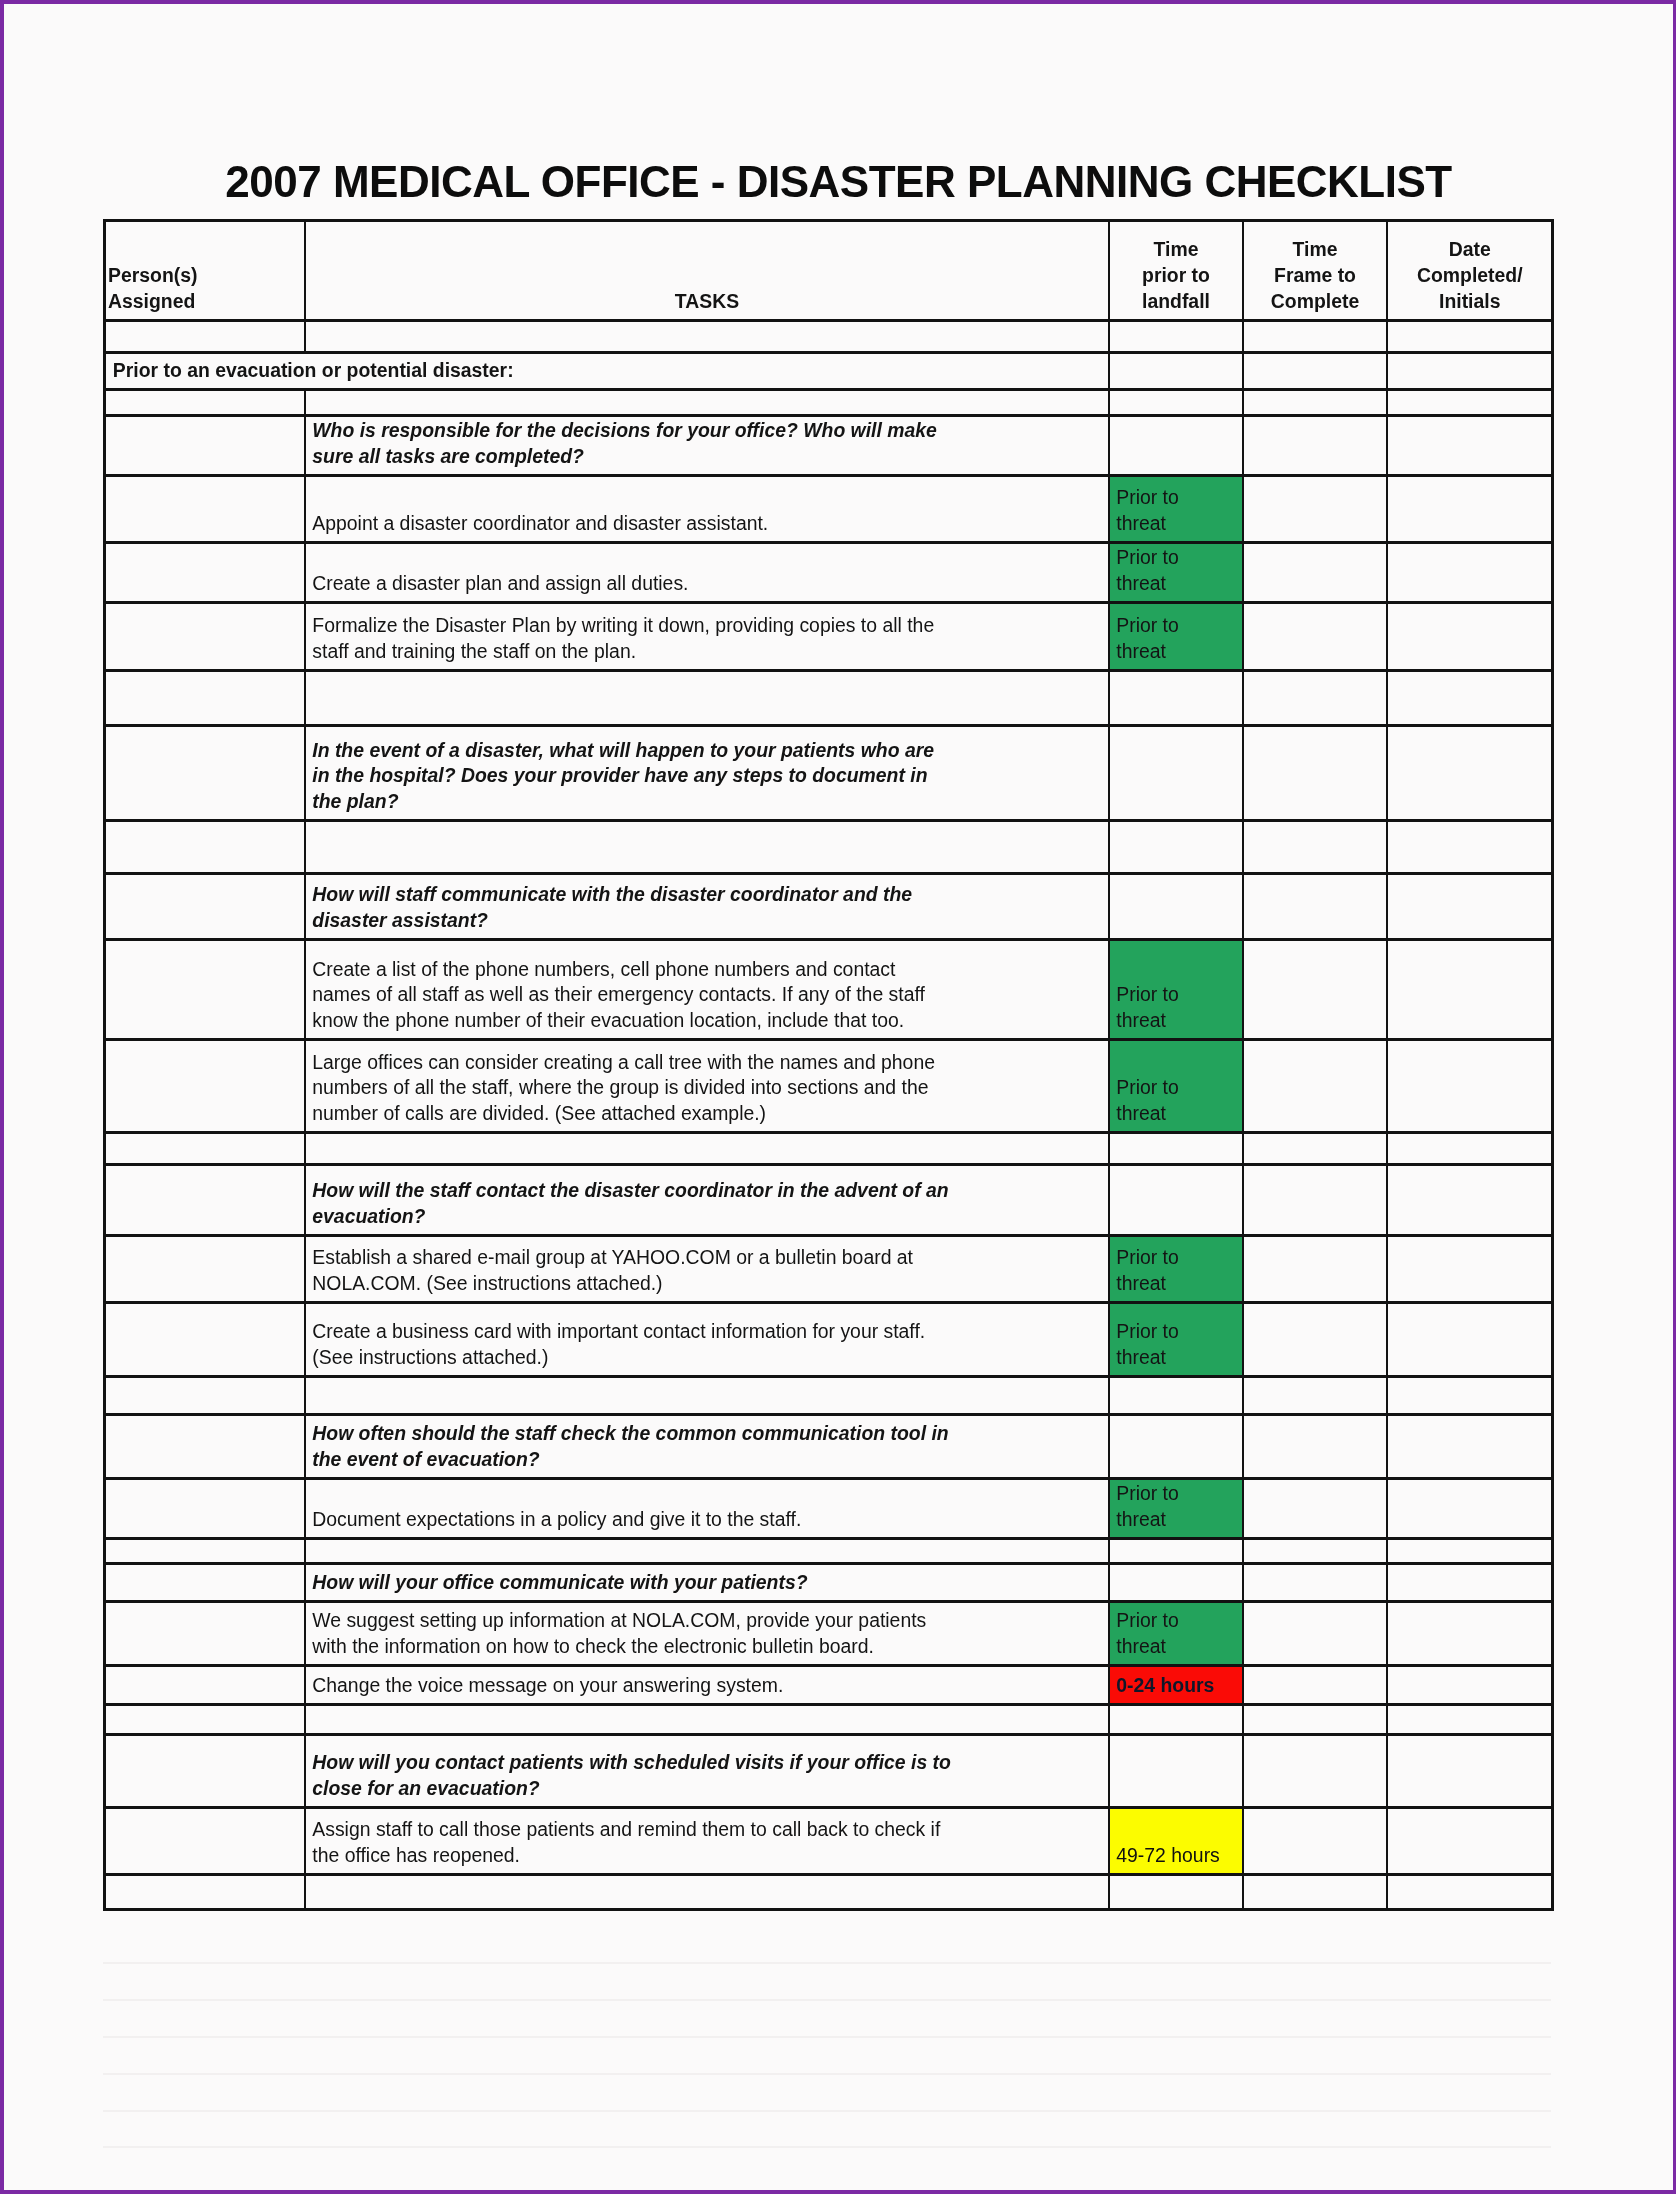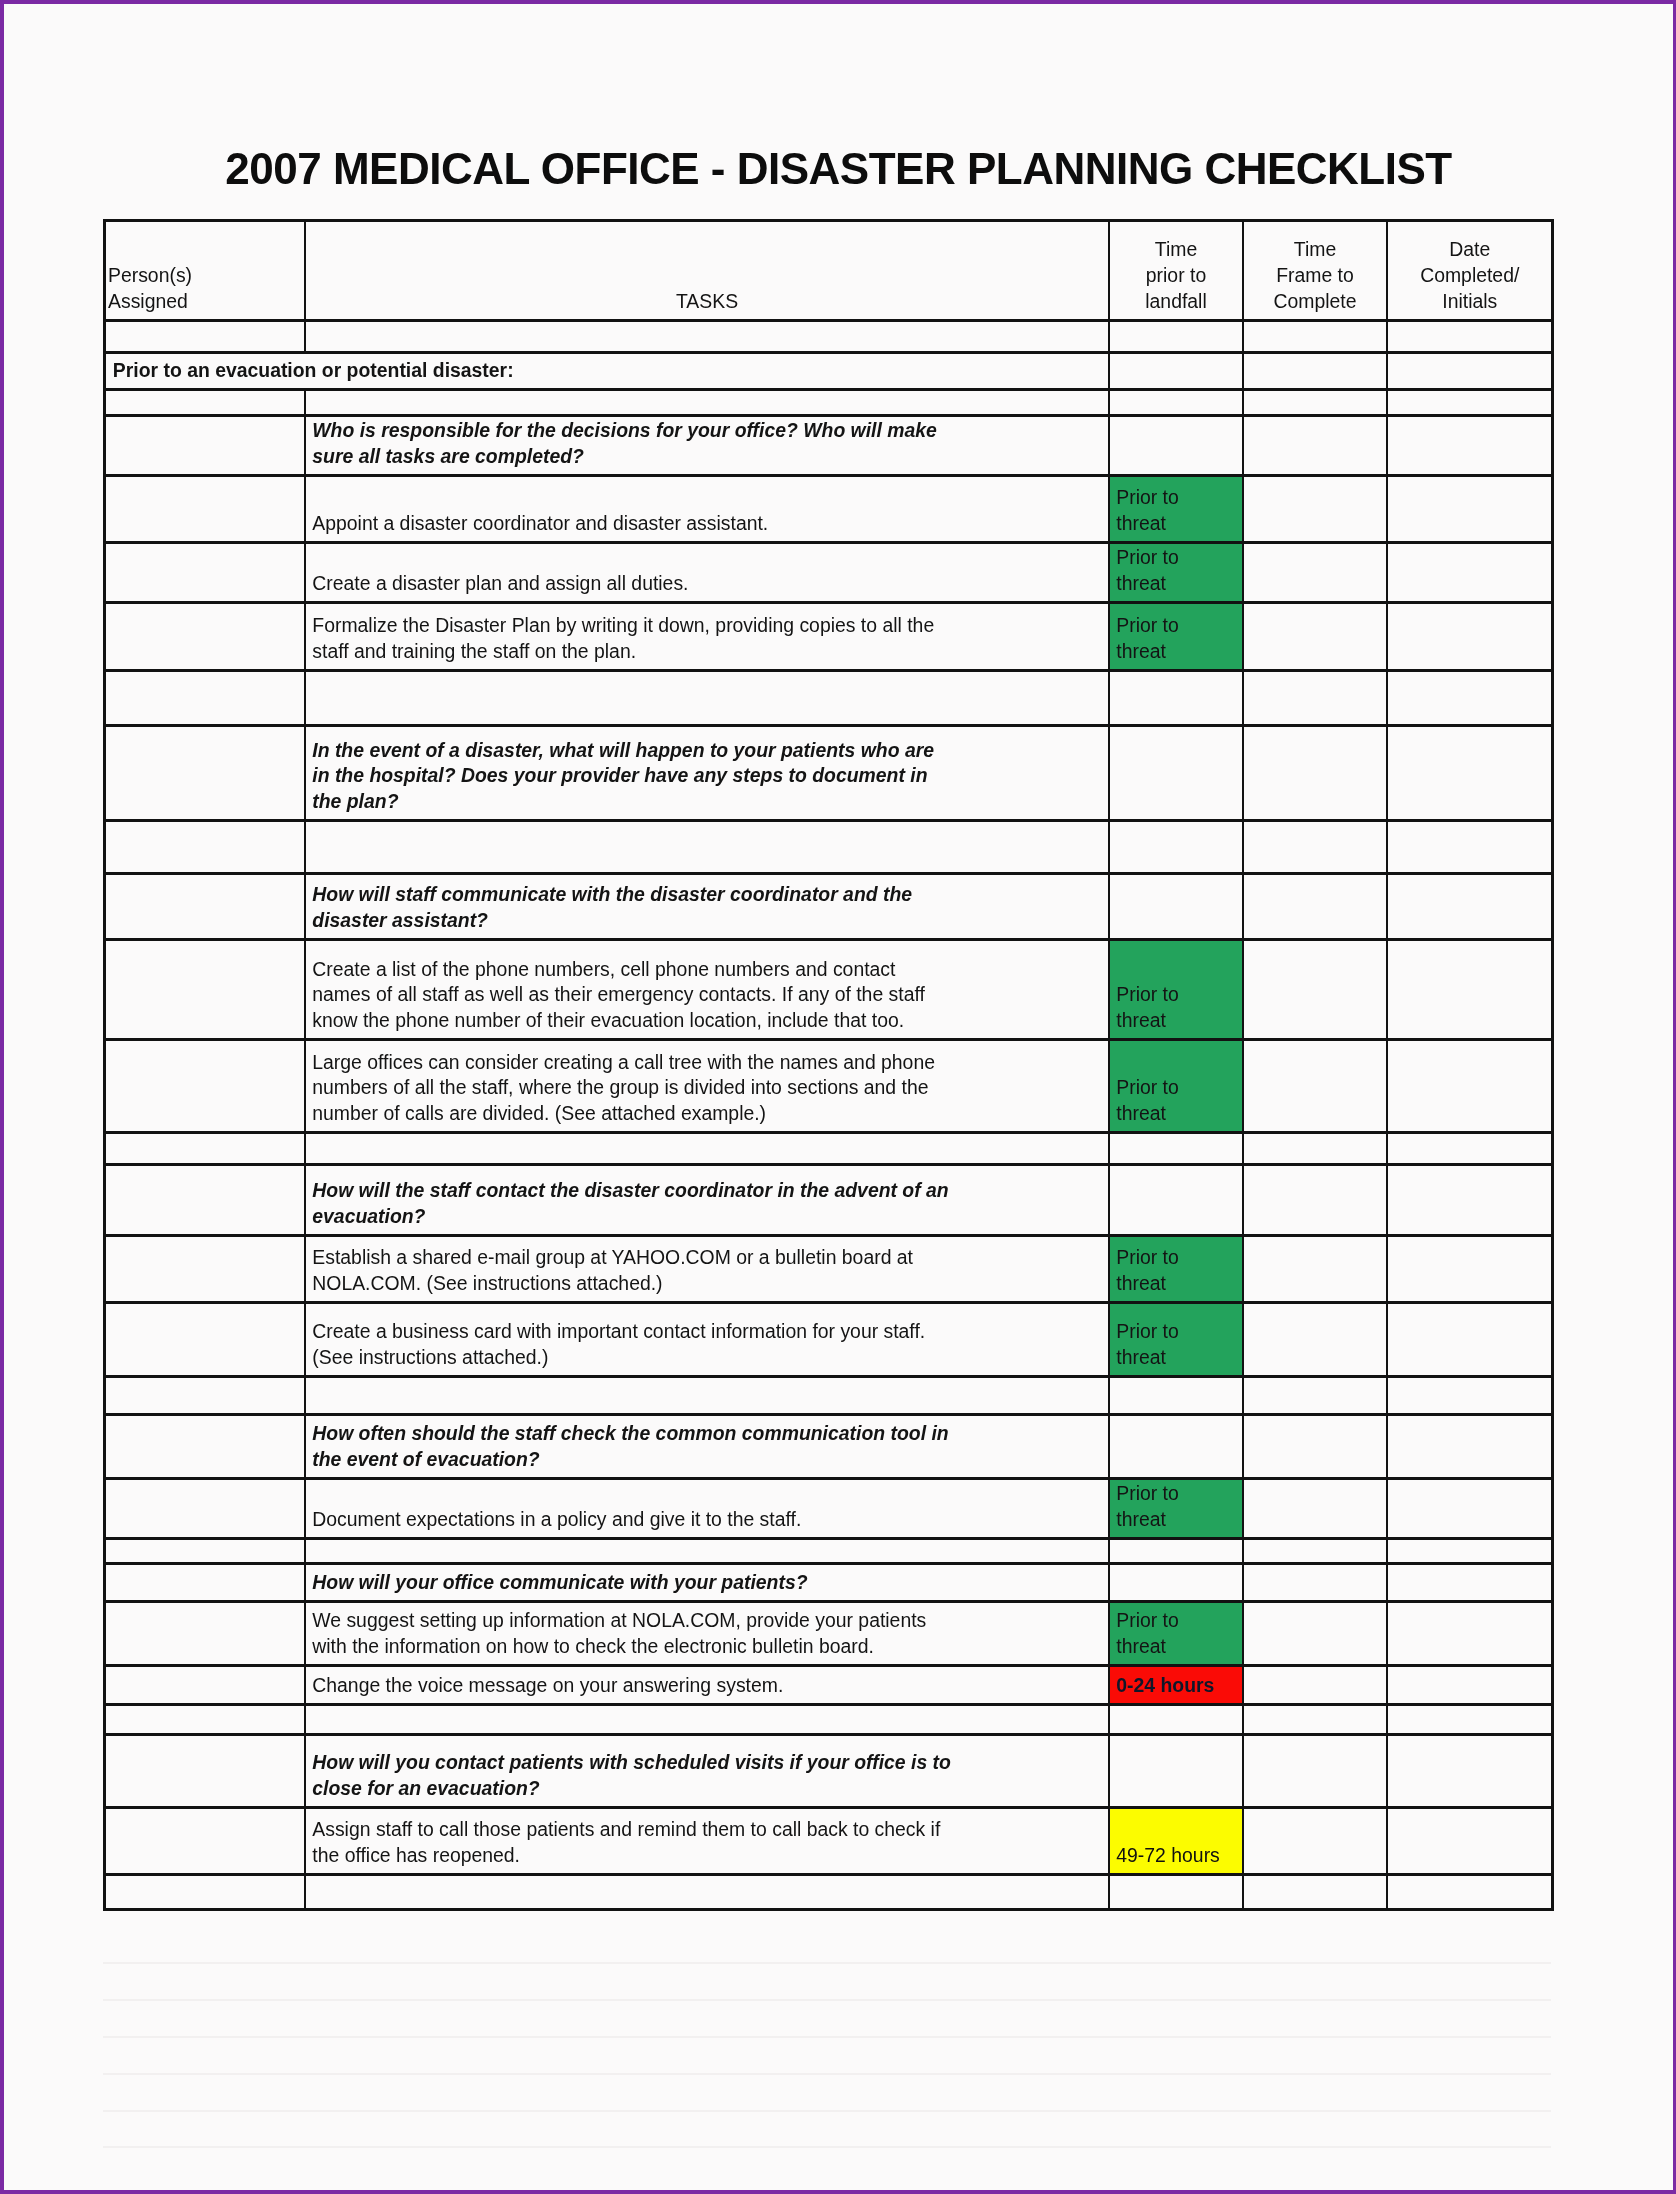--- a/index.html
+++ b/index.html
@@ -13,21 +13,21 @@
   }
   .page-frame {
     position:absolute; inset:0;
     border:4.9px solid #7b2aa4;
     box-sizing:border-box;
     pointer-events:none;
     z-index:50;
   }
   .doc-title {
     position:absolute;
-    top:144px; left:0; width:100%;
+    top:157px; left:0; width:100%;
     text-align:center;
     font-size:44px;
     font-weight:bold;
     letter-spacing:-0.5px;
     color:#0d0d0d;
     white-space:nowrap;
   }
   table.checklist {
     position:absolute;
     left:103px; top:219px;
@@ -43,21 +43,21 @@
     vertical-align:bottom;
     padding:1px 5.8px 4.9px 6.8px;
     white-space:pre-line;
     font-size:19.4px;
     line-height:1.32;
     overflow:hidden;
     box-sizing:border-box;
   }
   th.hdr {
     font-size:20.4px;
-    font-weight:normal;
+    font-weight:bold;
     text-align:center;
     padding-bottom:7.8px;
     margin-left:32px;
   }
   th.hdr.left { text-align:left; padding-left:2px; }
   td.section-cell {
     font-weight:bold;
     font-size:20.4px;
     vertical-align:middle;
     padding-left:6.8px;

